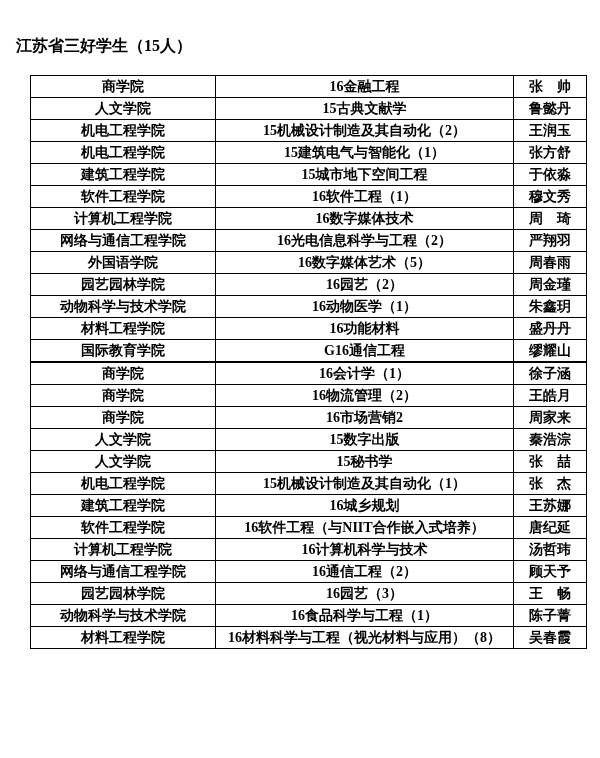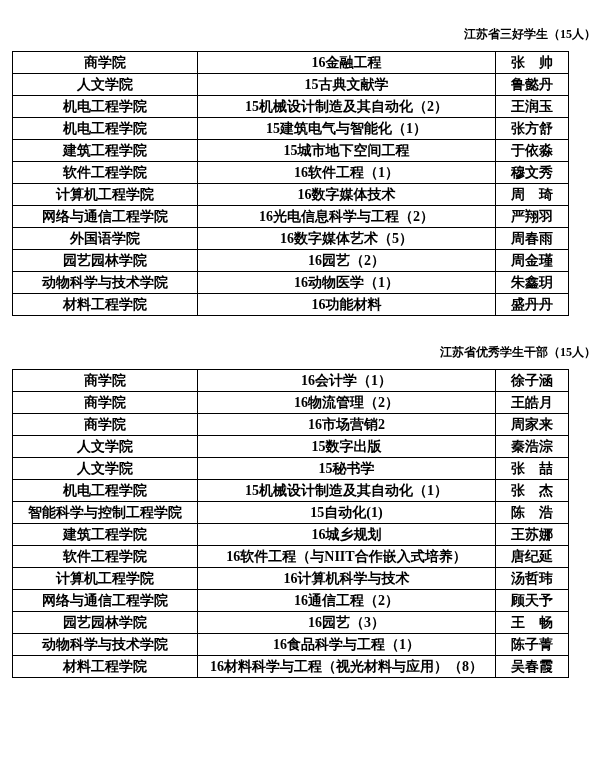--- a/index.html
+++ b/index.html
@@ -12,32 +12,32 @@
     background: #ffffff;
     color: #000000;
     font-family: "Liberation Serif", serif;
     font-weight: bold;
     overflow: hidden;
   }
   .doc {
     width: 600px;
   }
   .table-title {
-    margin: 4px;
-    text-align: right;
-    font-size: 12px;
+    margin: 16px;
+    text-align: left;
+    font-size: 16px;
     line-height: 22px;
     font-weight: bold;
   }
   .title-1 { padding-top: 19px; padding-bottom: 2px; }
   .title-2 { padding-top: 21px; padding-bottom: 2px; }
   table.award-table {
     border-collapse: collapse;
     table-layout: fixed;
-    margin-left: 12px;
+    margin-left: 30px;
     width: 556px;
   }
   table.award-table td {
     border: 1px solid #000000;
     height: 21px;
     line-height: 21px;
     padding: 0;
     text-align: center;
     vertical-align: middle;
     font-size: 14px;
@@ -116,24 +116,28 @@
         <tr>
           <td>动物科学与技术学院</td>
           <td>16动物医学（1）</td>
           <td>朱鑫玥</td>
         </tr>
         <tr>
           <td>材料工程学院</td>
           <td>16功能材料</td>
           <td>盛丹丹</td>
         </tr>
+        <tr>
+          <td>国际教育学院</td>
+          <td>G16通信工程</td>
+          <td>缪耀山</td>
+        </tr>
       </tbody>
   </table>
 
-  <h2 class="table-title title-2">江苏省优秀学生干部（15人）</h2>
 
   <table class="award-table">
     <colgroup>
       <col class="c-college">
       <col class="c-major">
       <col class="c-name">
     </colgroup>
     <tbody>
         <tr>
           <td>商学院</td>
@@ -159,25 +163,20 @@
           <td>人文学院</td>
           <td>15秘书学</td>
           <td>张　喆</td>
         </tr>
         <tr>
           <td>机电工程学院</td>
           <td>15机械设计制造及其自动化（1）</td>
           <td>张　杰</td>
         </tr>
         <tr>
-          <td>智能科学与控制工程学院</td>
-          <td>15自动化(1)</td>
-          <td>陈　浩</td>
-        </tr>
-        <tr>
           <td>建筑工程学院</td>
           <td>16城乡规划</td>
           <td>王苏娜</td>
         </tr>
         <tr>
           <td>软件工程学院</td>
           <td>16软件工程（与NIIT合作嵌入式培养）</td>
           <td>唐纪延</td>
         </tr>
         <tr>

